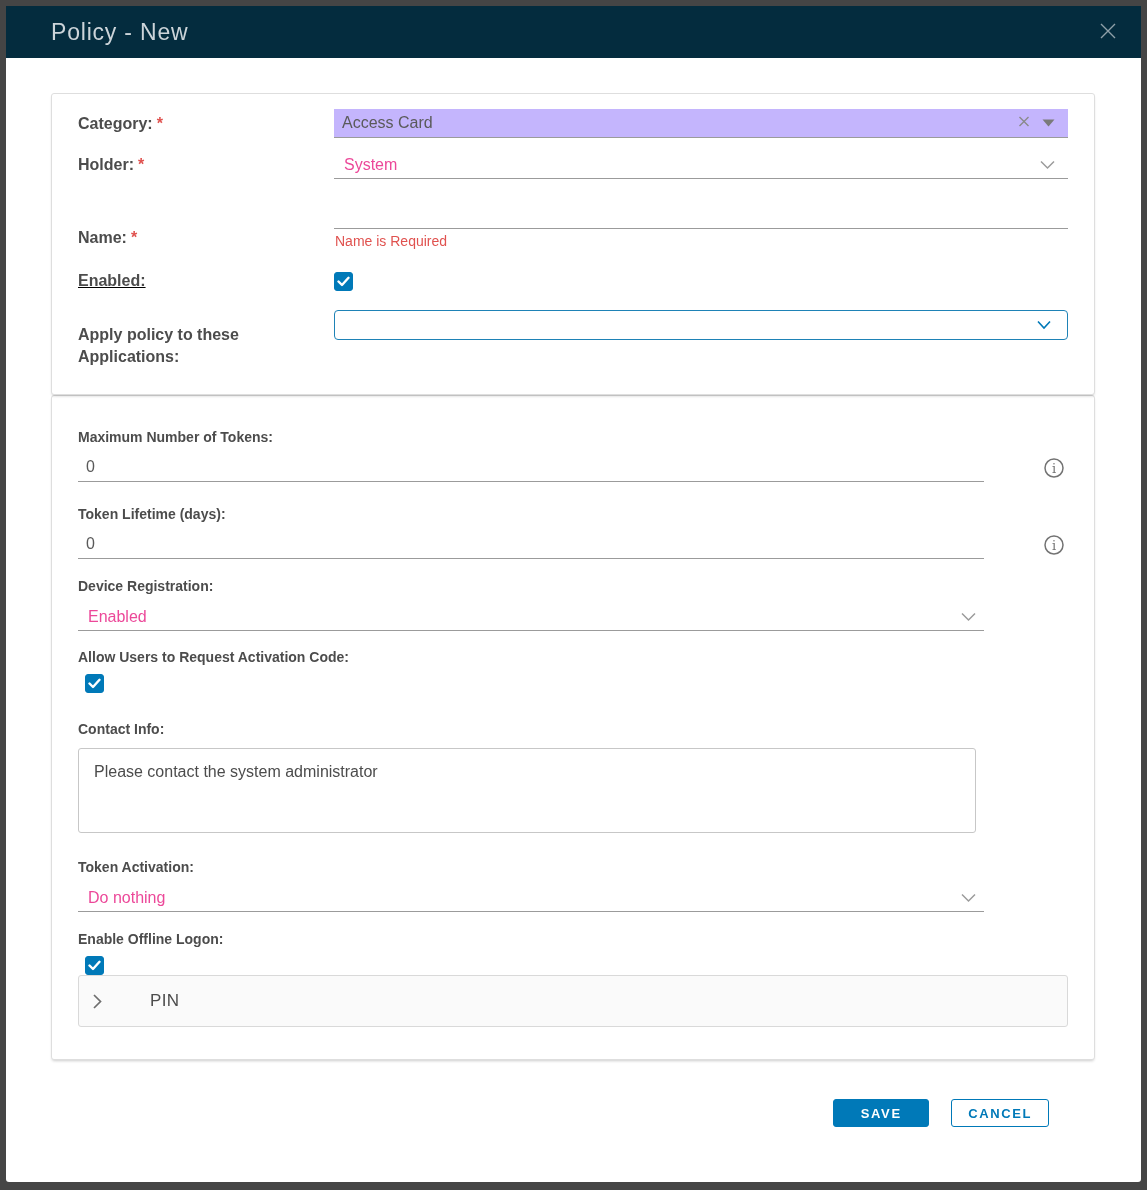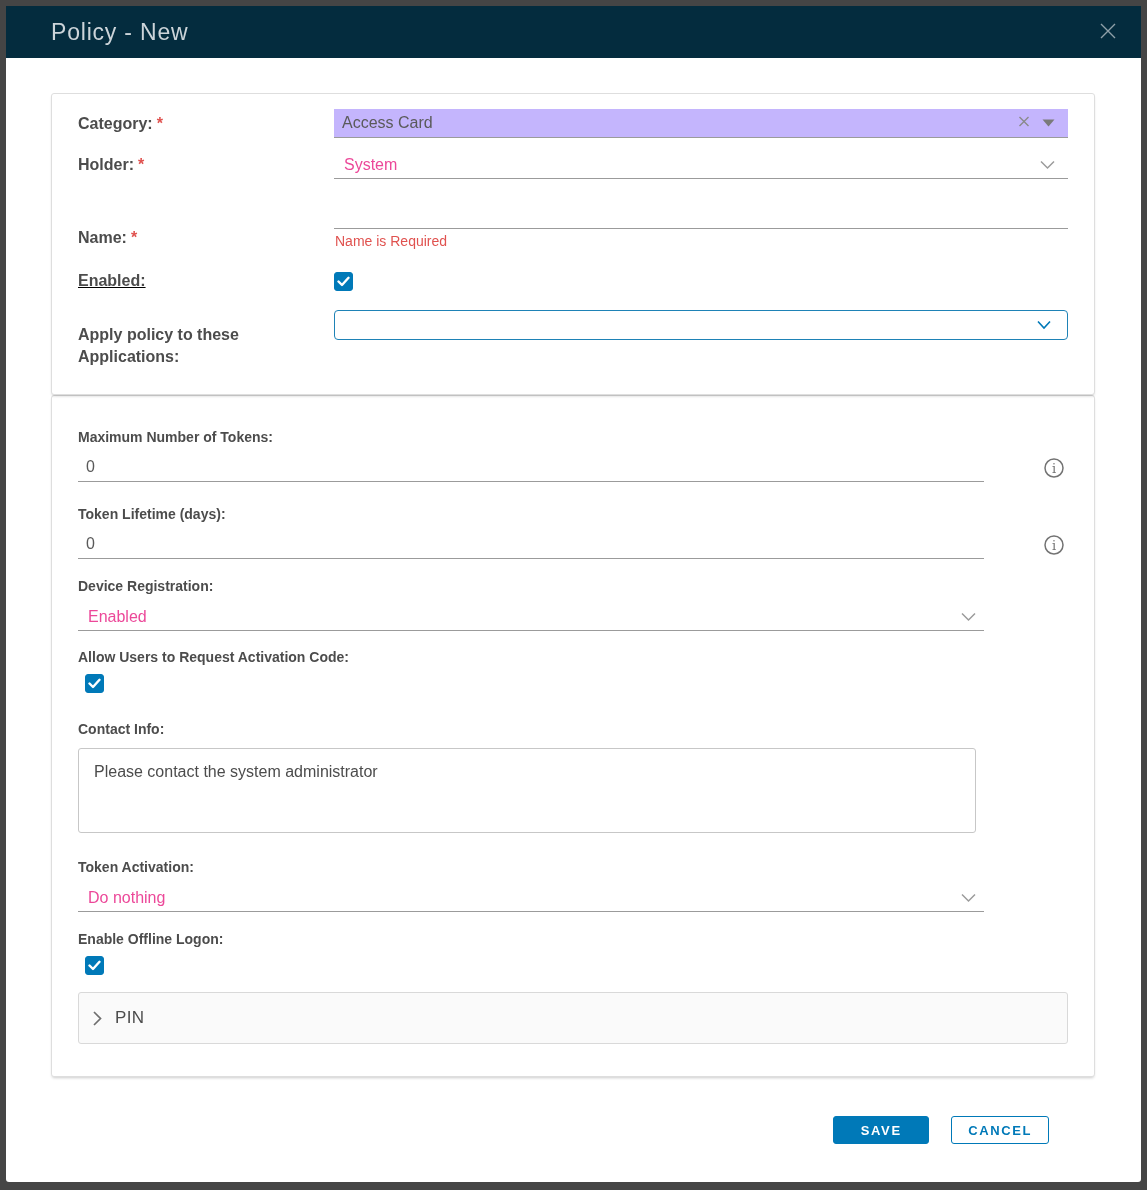--- a/index.html
+++ b/index.html
@@ -130,21 +130,21 @@
     line-height: 22px; margin-bottom: 6px;
   }
   .input-row { display: flex; align-items: center; }
   .input-wrap { width: 906px; flex: none; }
   .info-btn { margin-left: auto; margin-right: 3px; background: none; border: none; cursor: pointer; display: flex; }
   .mt-21 { margin-top: 21px; }
   .mt-16 { margin-top: 16px; }
   .mt-15 { margin-top: 15px; }
   .mt-25 { margin-top: 25px; }
   .mt-19 { margin-top: 19px; }
-  .mt-17 { margin-top: 17px; }
+  .mt-17 { margin-top: 0; gap: 35px; }
 
   .select-line.wide { width: 906px; padding-right: 34px; }
 
   .contact-textarea {
     width: 898px; height: 85px;
     border: 1px solid #c7c7c7;
     border-radius: 3px;
     font-family: "Liberation Sans", sans-serif;
     font-size: 16px; color: #4c4c4c;
     padding: 14px 14px 0 15px;

